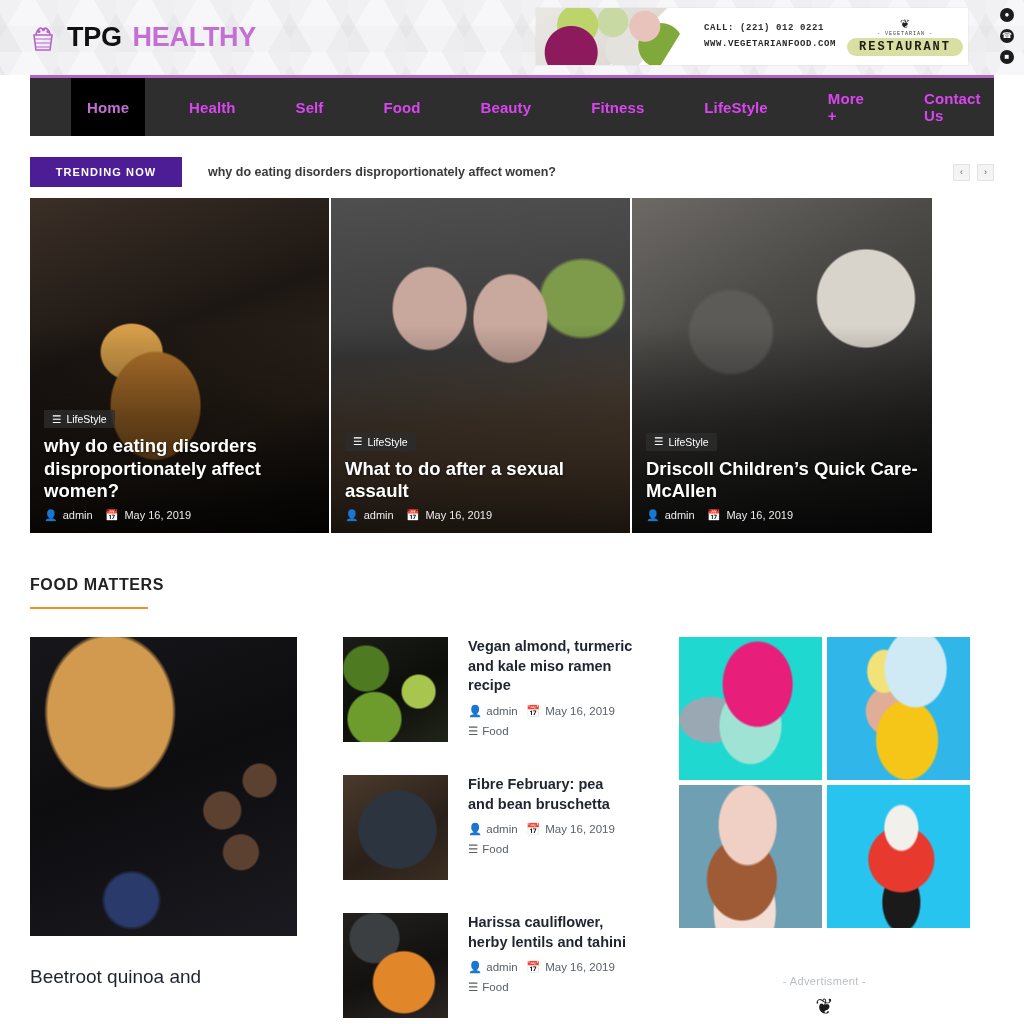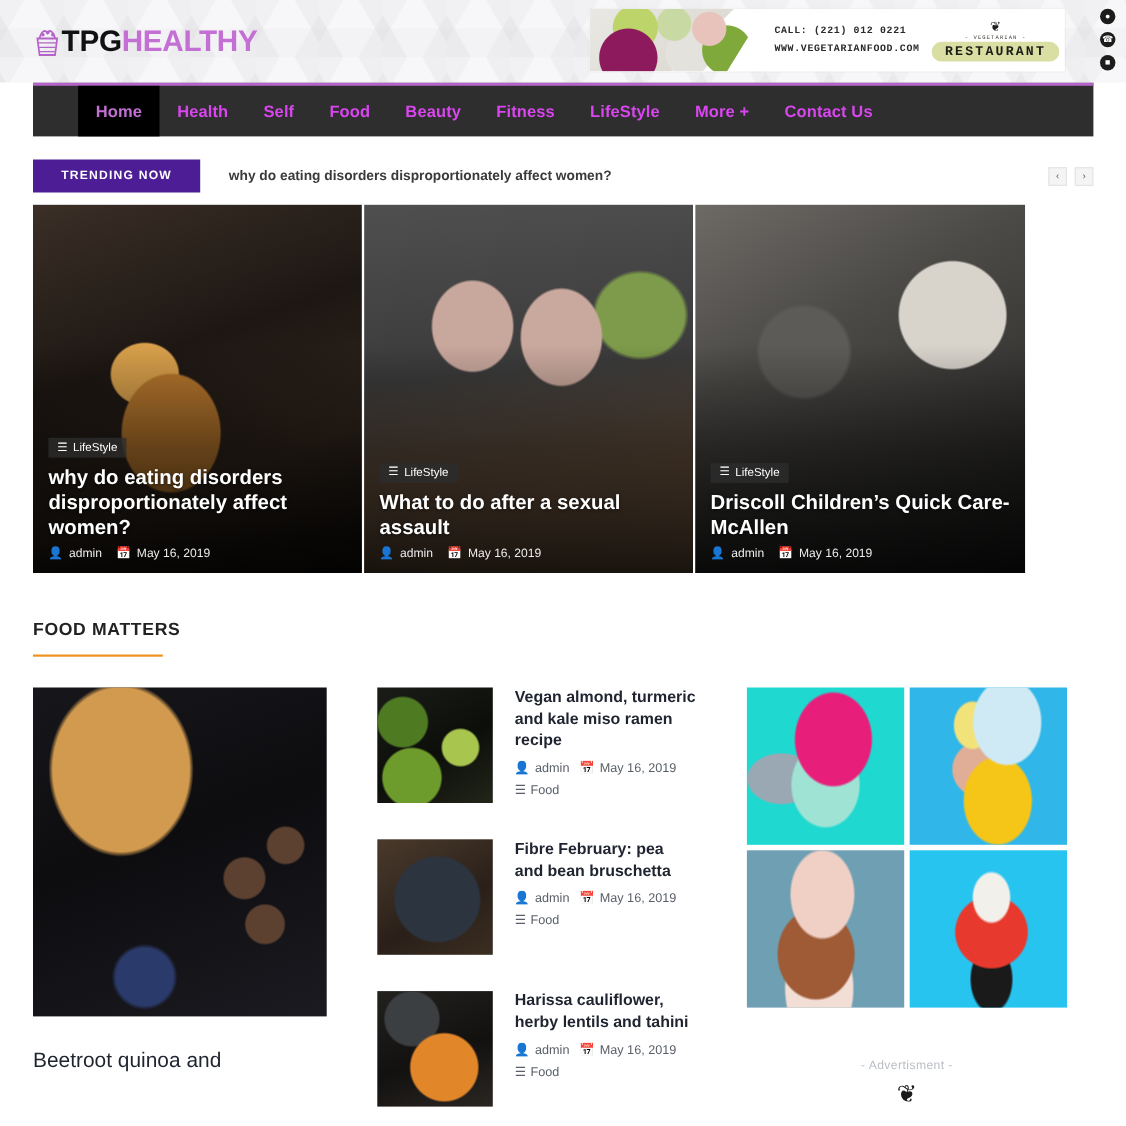--- a/index.html
+++ b/index.html
@@ -19,21 +19,21 @@
       linear-gradient(60deg, rgba(0,0,0,.030) 25%, transparent 25.5%, transparent 74.5%, rgba(0,0,0,.030) 75%),
       linear-gradient(-60deg, rgba(0,0,0,.022) 25%, transparent 25.5%, transparent 74.5%, rgba(0,0,0,.022) 75%),
       linear-gradient(0deg, rgba(0,0,0,.016) 50%, transparent 50%);
     background-size: 58px 52px, 58px 52px, 58px 52px;
     display: flex;
     align-items: center;
   }
   .logo-wrap {
     display: flex; align-items: center;
     margin-left: 30px;
-    gap: 0;
+    gap: 11px;
   }
   .logo-mark { width: 26px; height: 28px; display:block; }
   .logo-text {
     font-size: 27px; font-weight: bold; letter-spacing: -.3px;
     line-height: 1;
   }
   .logo-tpg { color: #111111; }
   .logo-healthy { color: #c36fd4; }
 
   
@@ -85,24 +85,25 @@
   }
   .social-ico {
     width: 14px; height: 14px; border-radius: 50%;
     background: #1c1c1c; color: #ffffff;
     font-size: 8px; line-height: 14px; text-align: center;
   }
 
   
   .nav-wrap { padding: 0 30px; }
   .nav-bar {
-    height: 49px; background: #2e2e2e;
+    height: 61px; background: #2e2e2e;
     border-top: 3px solid #b464c8;
     display: flex; align-items: stretch;
     padding-left: 41px;
+    gap: 28px;
   }
   .nav-item {
     display: flex; align-items: center;
     padding: 0 16px;
     color: #d946ef; font-size: 15px; font-weight: bold;
     letter-spacing: .1px; cursor: pointer;
   }
   .nav-item.active { background: #000000; color: #c36fd4; }
 
   

